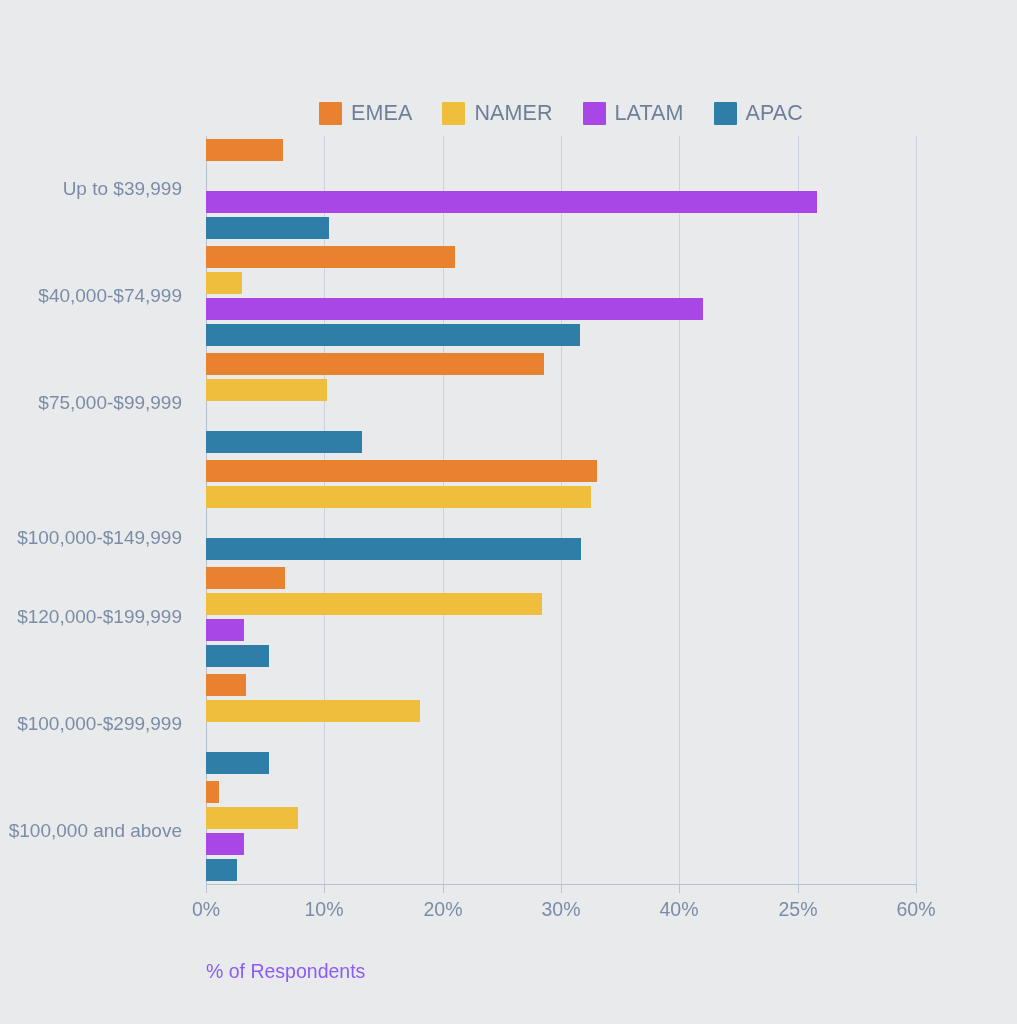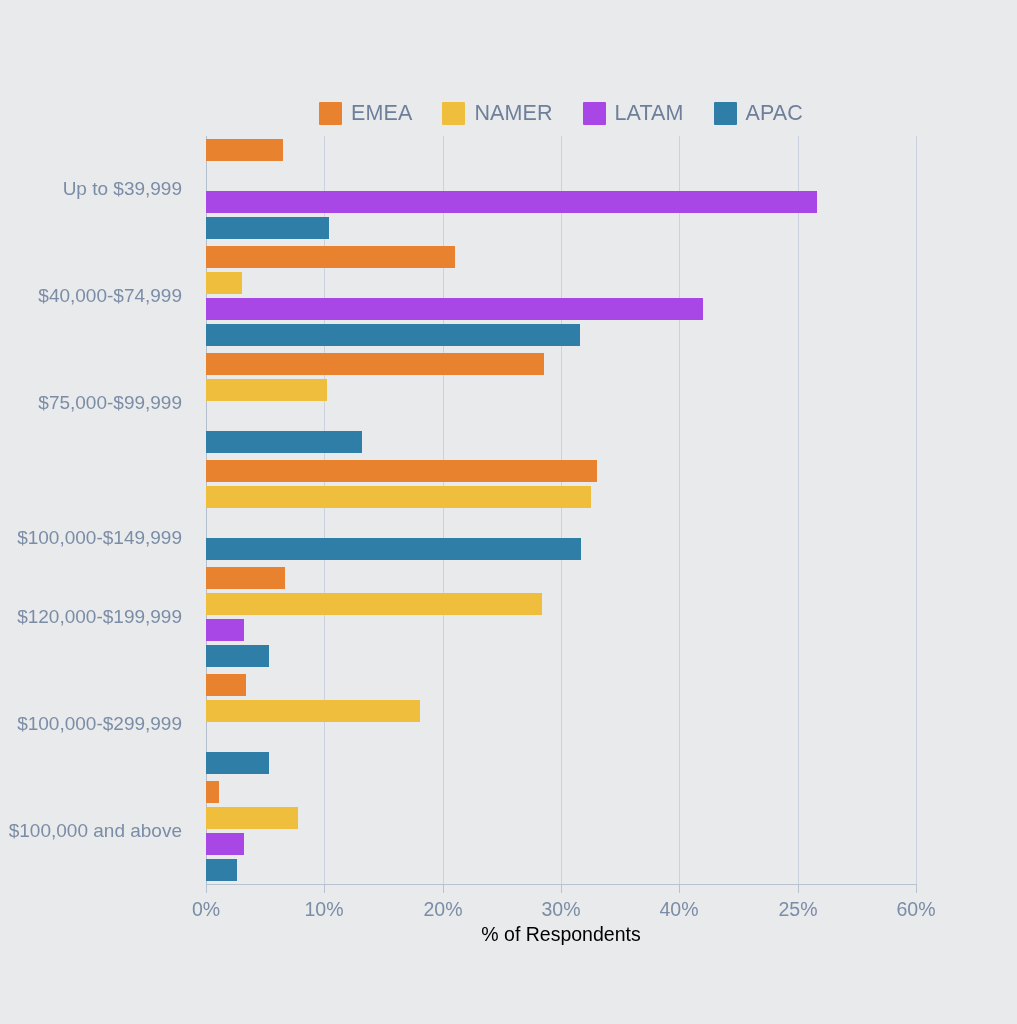--- a/index.html
+++ b/index.html
@@ -143,25 +143,24 @@
     top: 0;
     font-size: 19.5px;
     color: #7b8da6;
     transform: translateX(-50%);
     white-space: nowrap;
   }
 
   #x-axis-title {
     position: absolute;
     left: 206px;
-    top: 923px;
+    top: 960px;
     width: 710px;
-    text-align: center;
     font-size: 19.5px;
-    color: #000000;
+    color: #8b5cf6;
   }
 </style>
 </head>
 <body>
 
 <div id="chart-root">
 
   <div id="legend">
       <div class="legend-item">
         <span class="legend-swatch" style="background: rgb(232, 130, 46);"></span>

